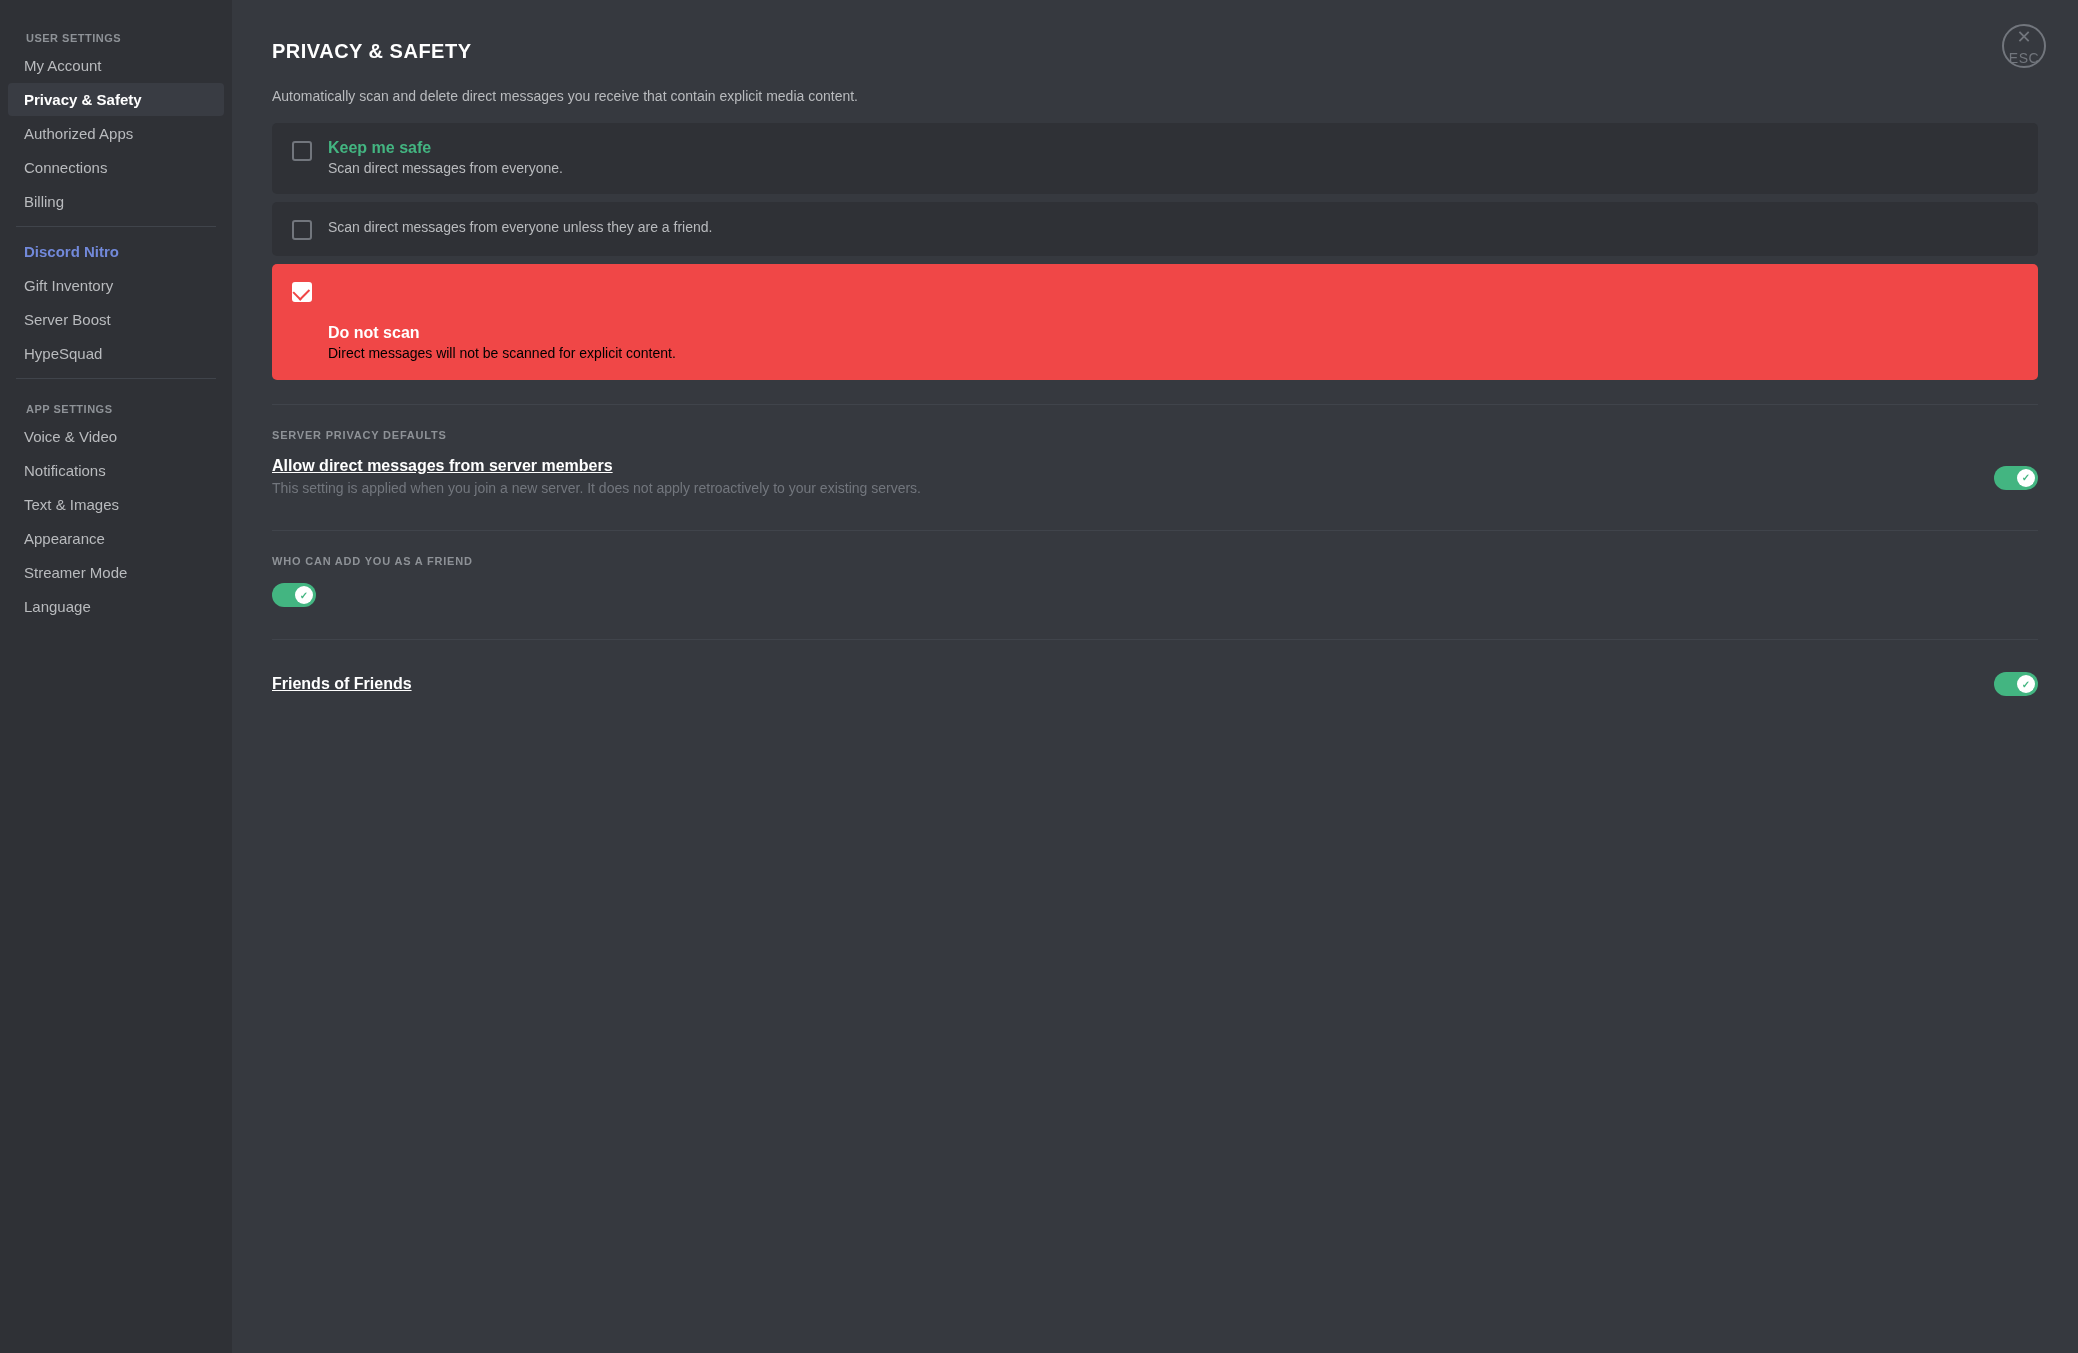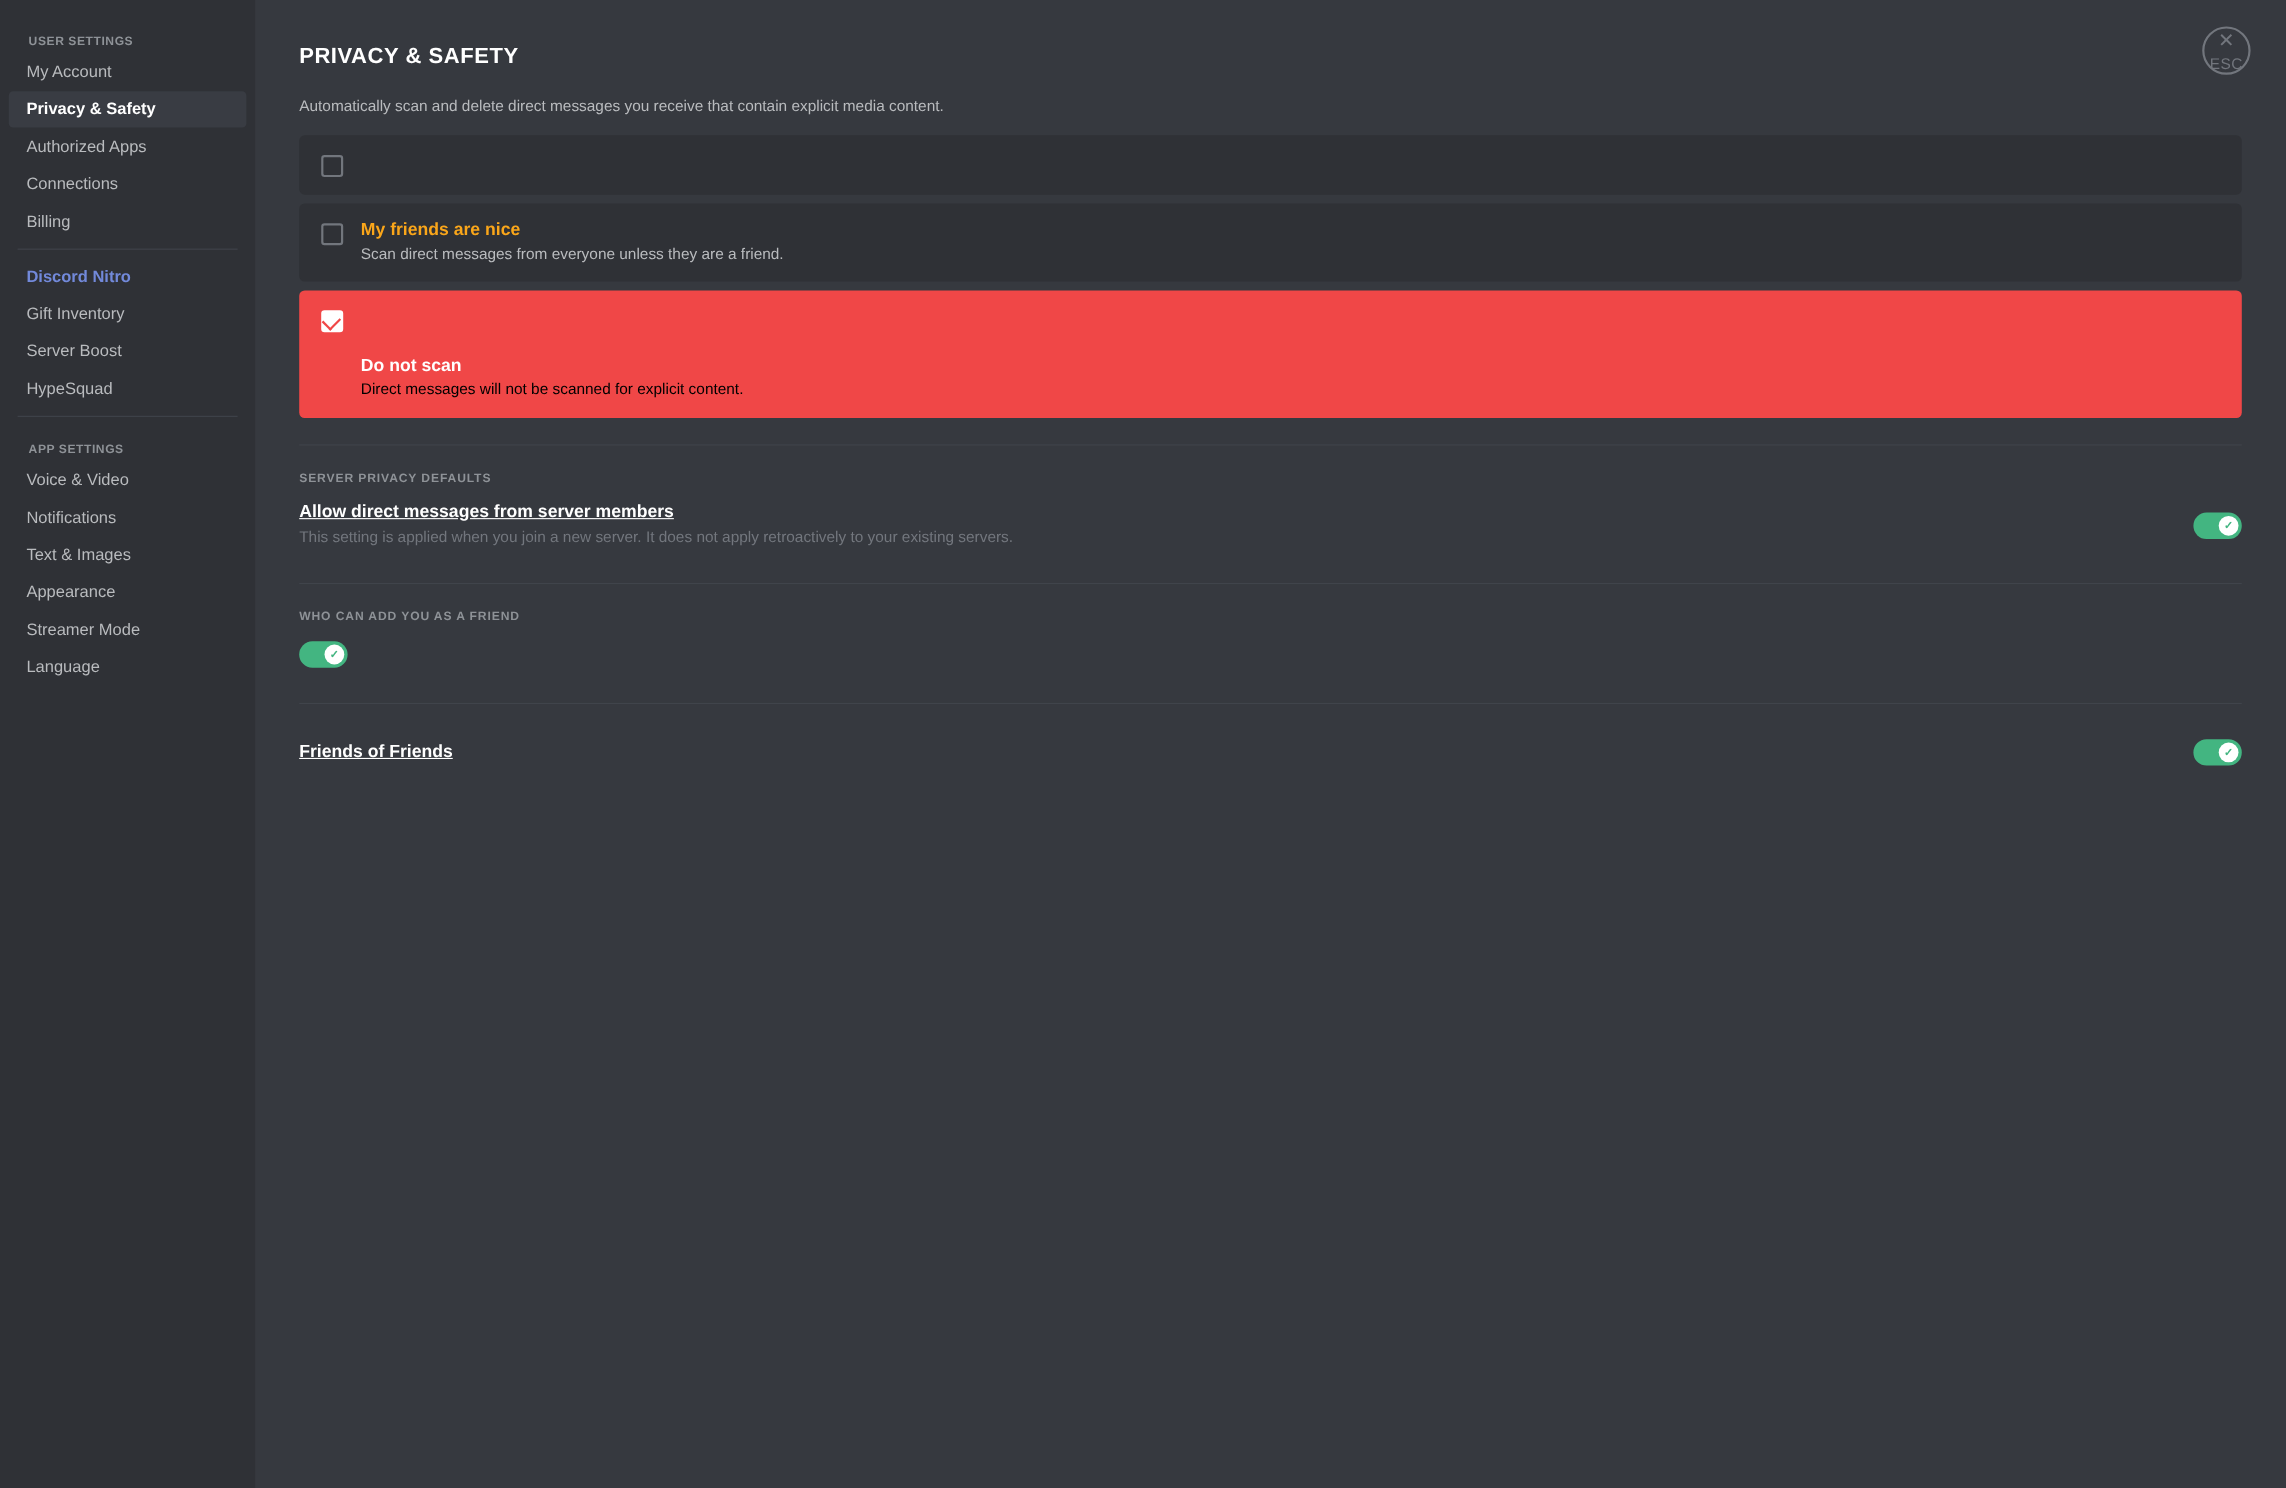--- a/index.html
+++ b/index.html
@@ -251,26 +251,29 @@
     <span>✕</span>
     <span class="close-btn-label">ESC</span>
   </div>
 
   <div class="page-title">Privacy &amp; Safety</div>
 
   <div class="section-desc">Automatically scan and delete direct messages you receive that contain explicit media content.</div>
 
   <div class="option-card">
     <div class="checkbox"></div>
+    <div class="option-text">
+      <div class="option-title green">Keep me safe</div>
+      <div class="option-desc">Scan direct messages from everyone.</div>
+    </div>
   </div>
 
   <div class="option-card">
     <div class="checkbox"></div>
     <div class="option-text">
-      <div class="option-title orange">My friends are nice</div>
       <div class="option-desc">Scan direct messages from everyone unless they are a friend.</div>
     </div>
   </div>
 
   <div class="option-card selected-red">
     <div class="checkbox checked"></div>
     <div class="option-text">
       <div class="option-title white">Do not scan</div>
       <div class="option-desc">Direct messages will not be scanned for explicit content.</div>
     </div>

